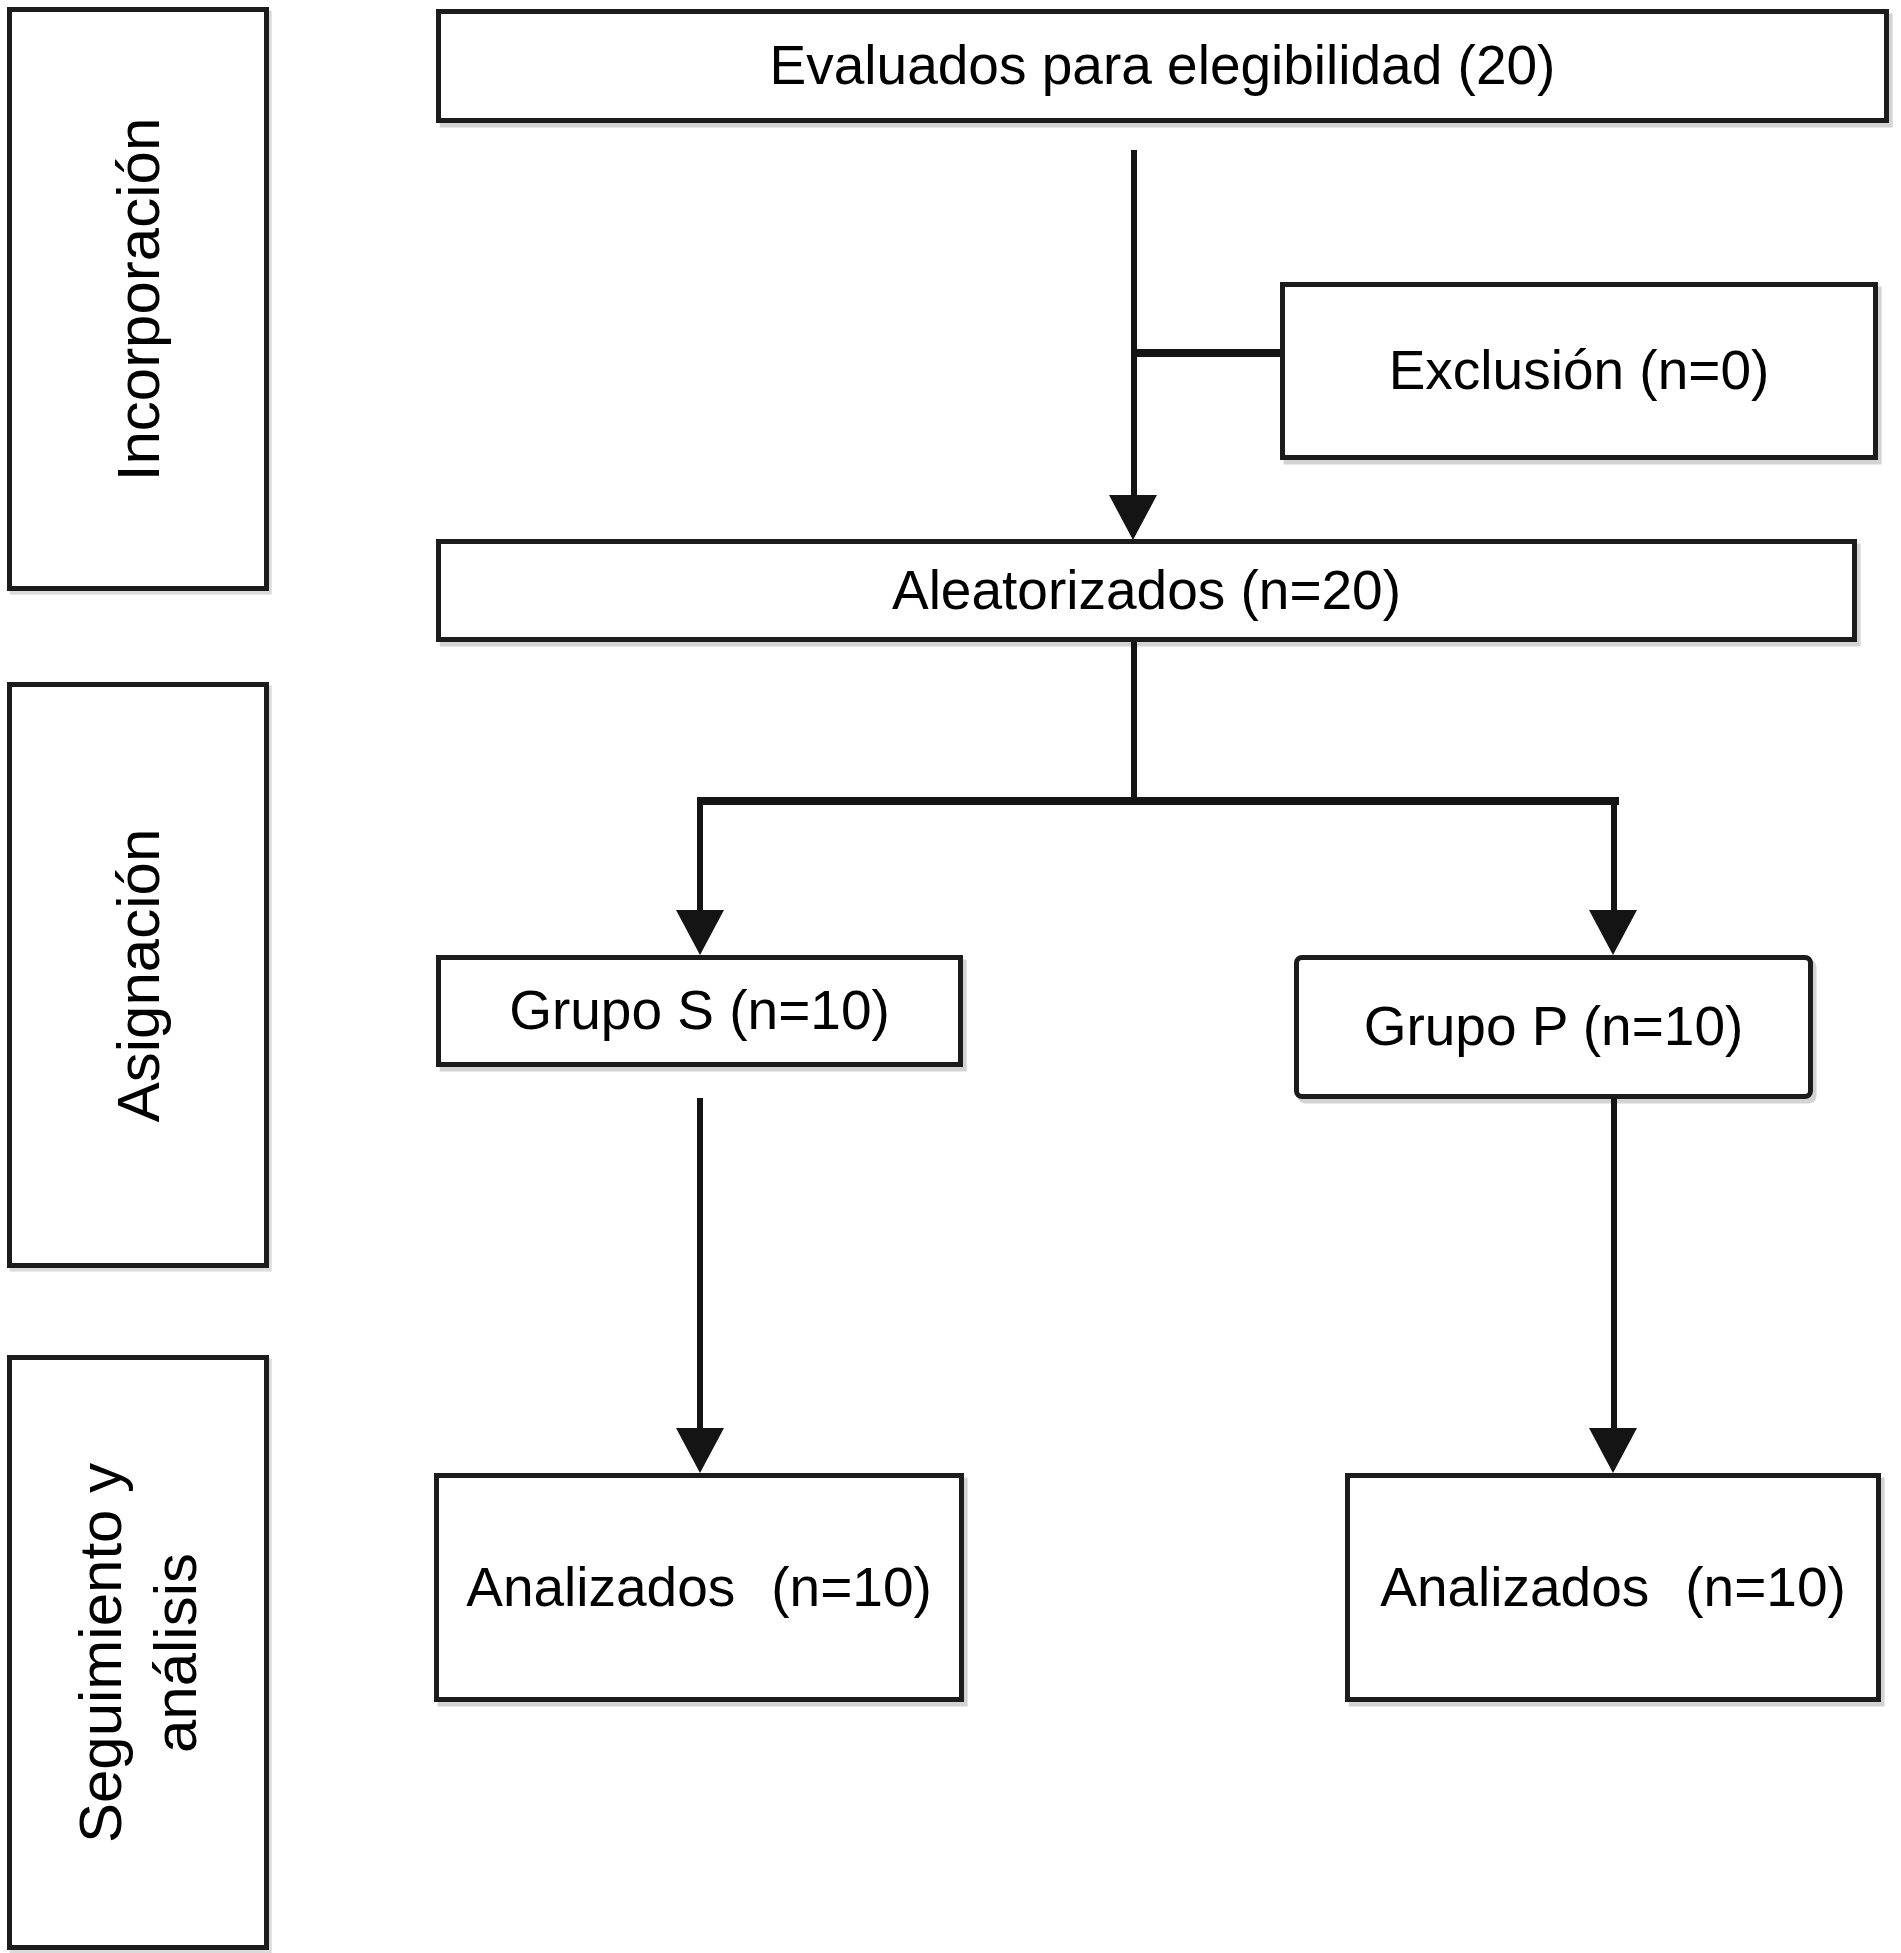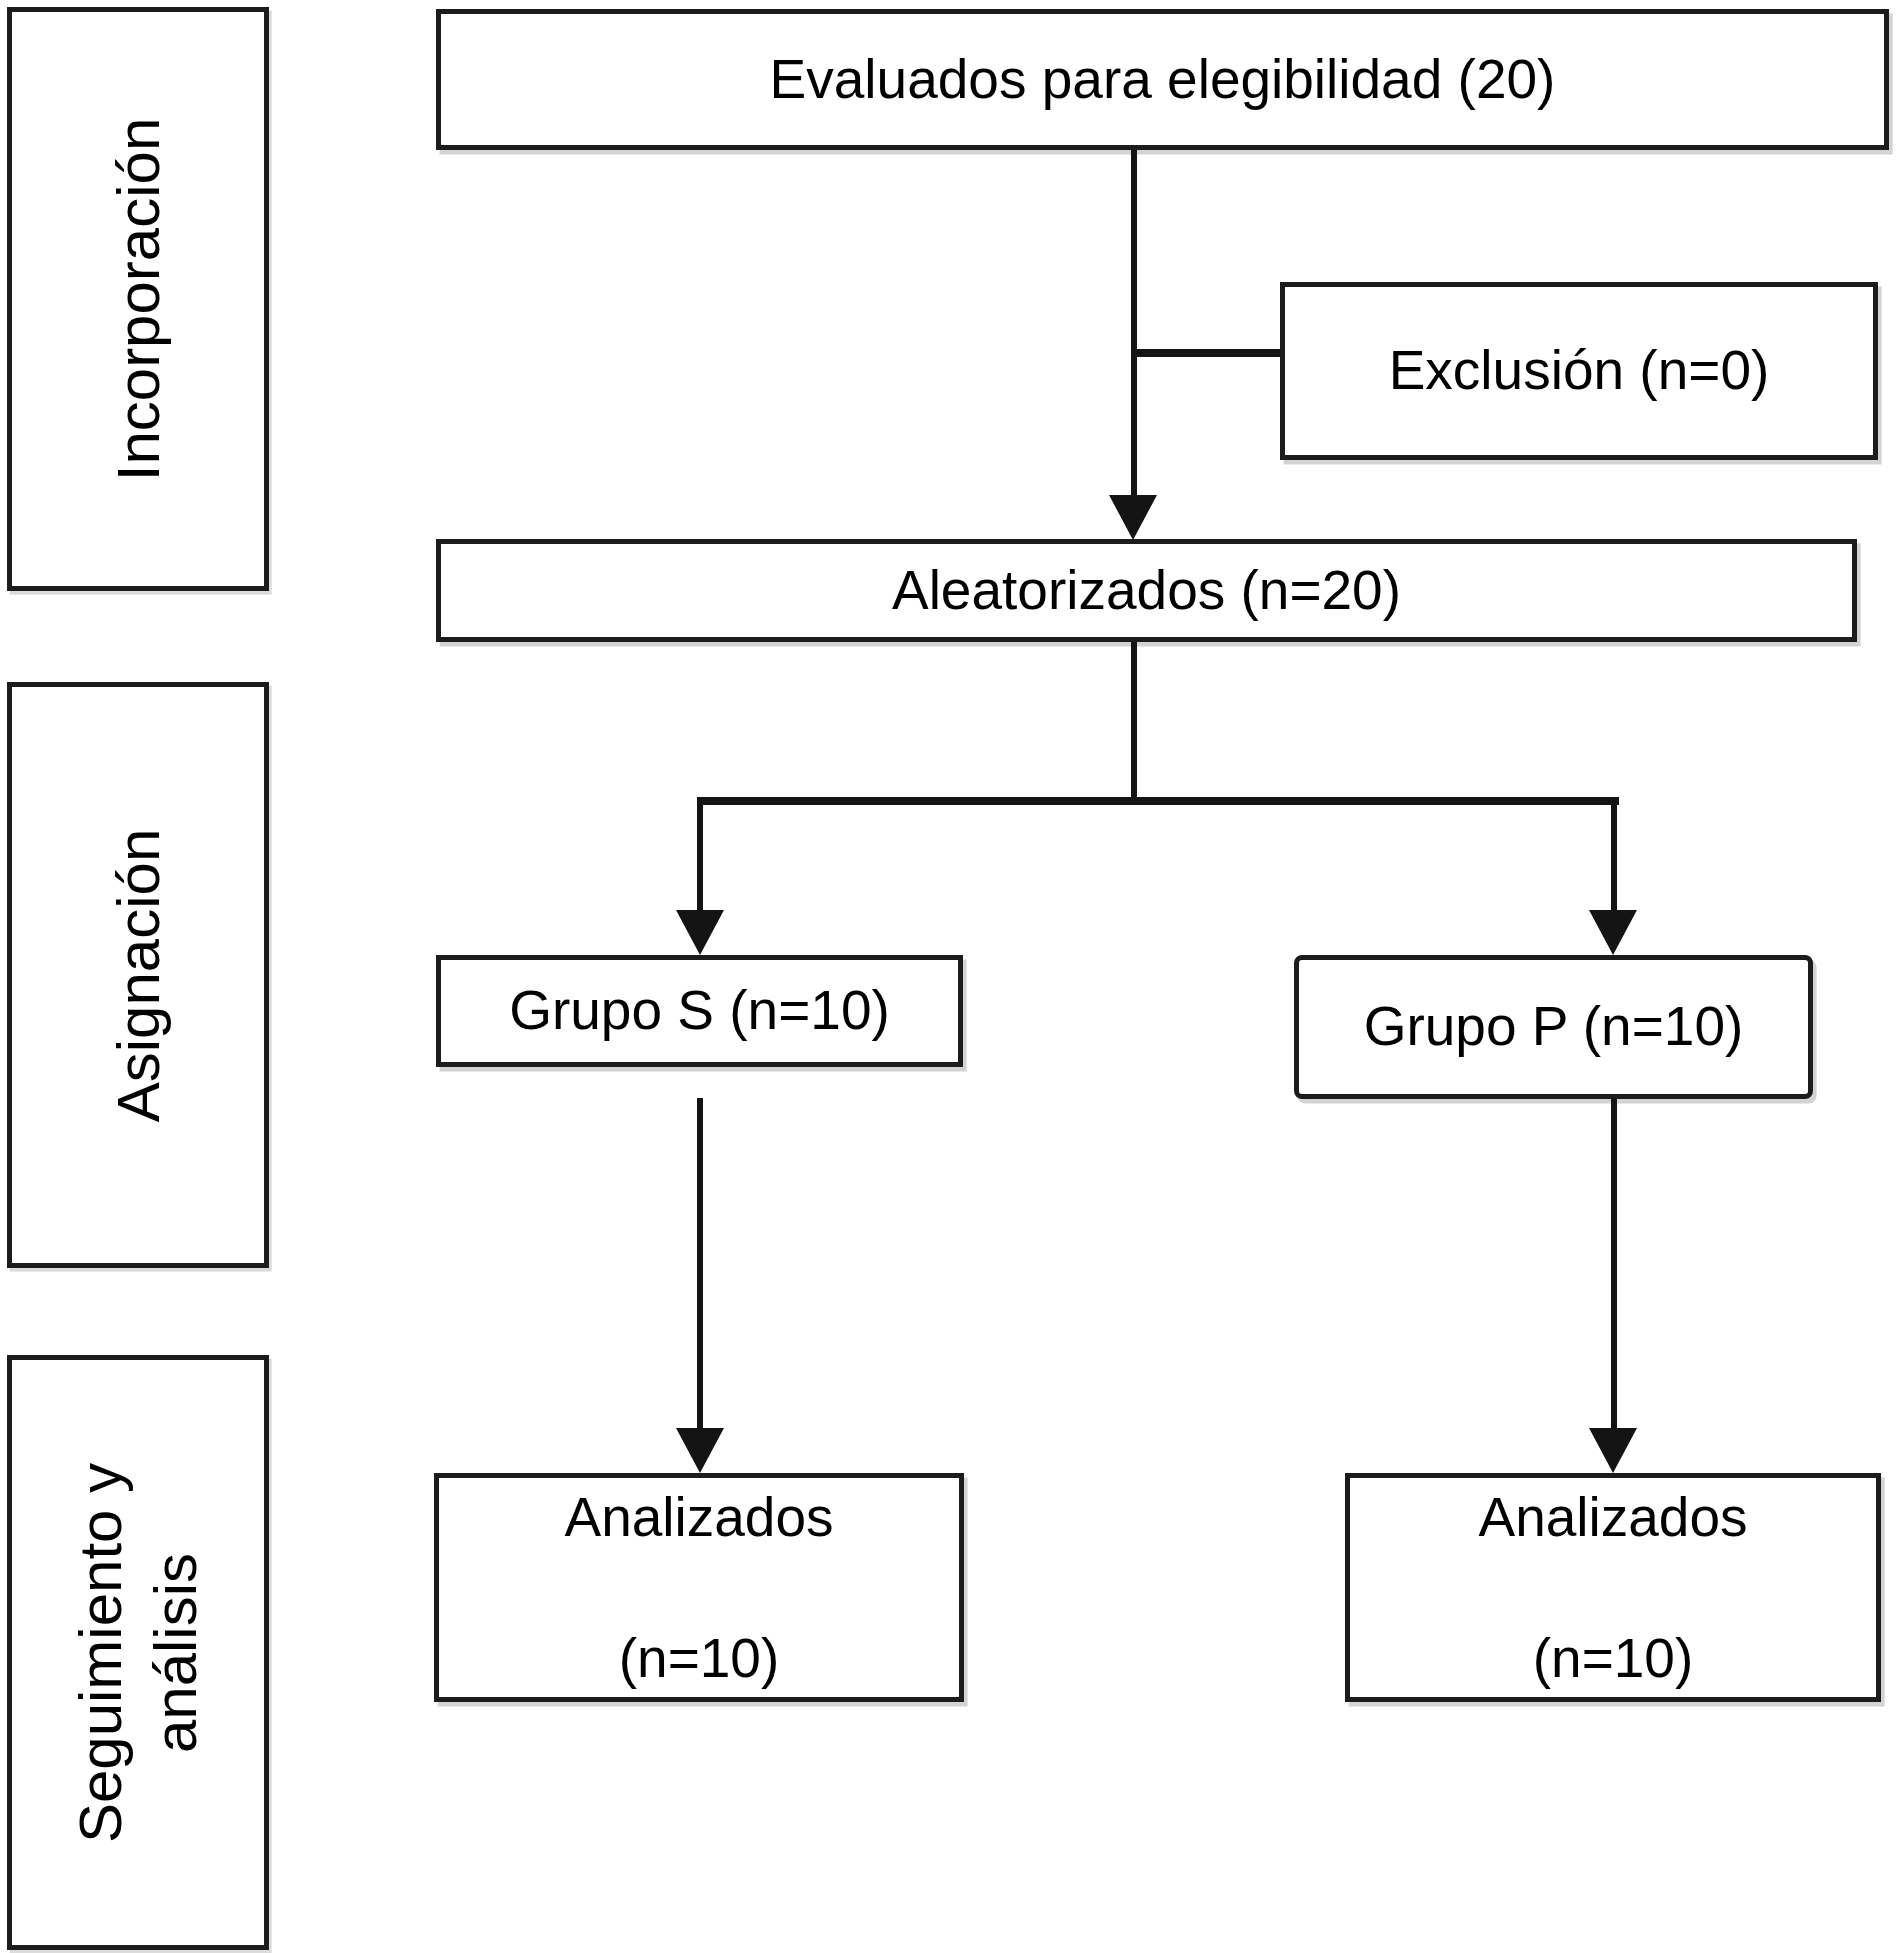--- a/index.html
+++ b/index.html
@@ -22,21 +22,21 @@
     background: #ffffff;
     display: flex;
     align-items: center;
     justify-content: center;
     text-align: center;
     font-size: 55px;
     line-height: 1.15;
     box-shadow: 3.6px 4.5px 0 rgba(110,110,110,0.30);
   }
 
-  .box.multiline { flex-direction: column; gap: 36px; }
+  .box.multiline { flex-direction: row; gap: 36px; }
   .box.multiline .ln { display: block; line-height: 1.9; }
 
   
   .phase {
     position: absolute;
     box-sizing: border-box;
     border: 5.5px solid var(--border, #1c1c1c);
     background: #ffffff;
     display: flex;
     align-items: center;
@@ -80,21 +80,21 @@
     <span class="vtext">Asignación</span>
   </div>
 
   <div class="phase" style="left:7.3px; top:1355px; width:262px; height:595px;">
     <span class="vtext">
       <span style="display:block;">Seguimiento y</span>
       <span style="display:block;">análisis</span>
     </span>
   </div>
 
-  <div class="box" style="left:436px; top:9px; width:1453px; height:141px;">
+  <div class="box" style="left:436px; top:9px; width:1453px; height:114px;">
     <span>Evaluados para elegibilidad (20)</span>
   </div>
 
   <div class="box" style="left:1280px; top:282px; width:598px; height:178px;">
     <span>Exclusión (n=0)</span>
   </div>
 
   <div class="box" style="left:436px; top:539px; width:1421px; height:103px;">
     <span>Aleatorizados (n=20)</span>
   </div>

